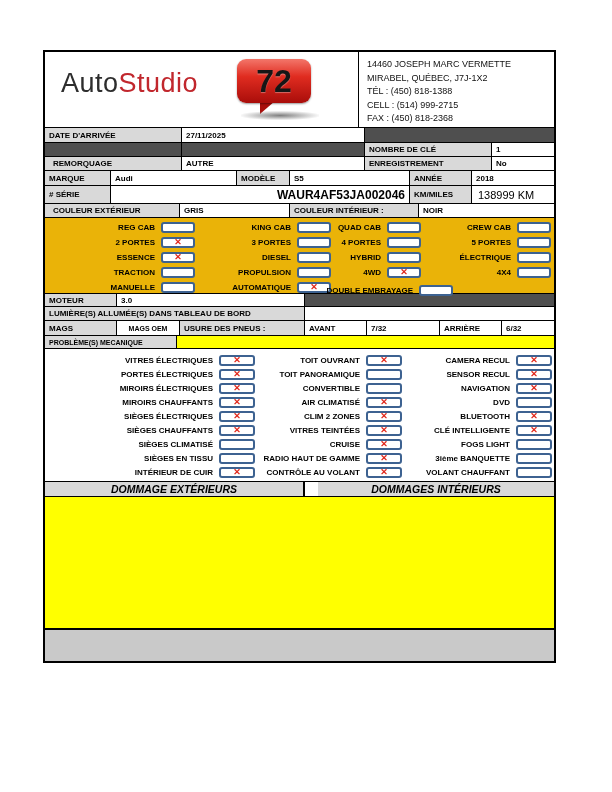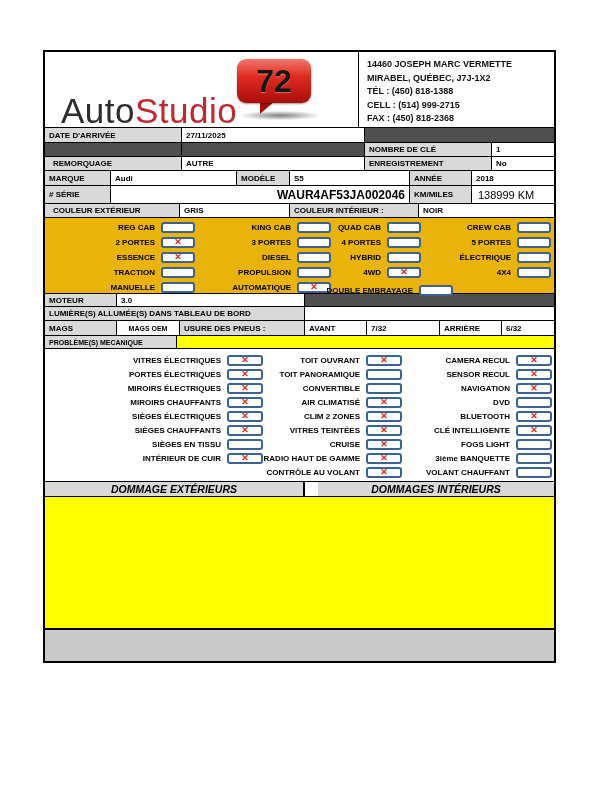--- a/index.html
+++ b/index.html
@@ -13,22 +13,22 @@
   .cell:last-child { border-right:none; }
   .lbl { background:#d9d9d9; font-weight:bold; font-size:8px; color:#000; }
   .val { background:#fff; font-weight:bold; font-size:8px; color:#000; }
   .dark { background:#4f4f4f; }
   .yellow { background:#ffff00; }
 
   
   .r-header { height:76px; }
   .logo-cell { flex:1; position:relative; background:#fff; border-right:1.5px solid #000; }
   .addr-cell { width:195px; background:#fff; padding:6px 0 0 8px; }
-  .addr-line { font-size:9px; line-height:13.6px; color:#111; font-weight:700; white-space:nowrap; }
-  .logo-text { position:absolute; left:16px; top:16px; font-size:35px; color:#2d2d2d; letter-spacing:0.5px;margin-top:23px; }
+  .addr-line { font-size:9px; line-height:13.6px; color:#111; font-weight:400; white-space:nowrap; }
+  .logo-text { position:absolute; left:16px; top:16px; font-size:27px; color:#2d2d2d; letter-spacing:0.5px; }
   .logo-text .red { color:#c1272d; }
   .badge { position:absolute; left:192px; top:7px; width:74px; height:44px; border-radius:9px;
            background:linear-gradient(180deg,#f3766a 0%, #e02c20 40%, #a90d0a 100%);
            display:flex; align-items:center; justify-content:center;
            box-shadow:0 1px 2px rgba(0,0,0,0.4); }
   .badge-num { font-size:32px; font-weight:bold; color:#161616; text-shadow:0 1px 1px rgba(255,255,255,0.35); }
   .badge-tail { position:absolute; left:215px; top:49px; width:0; height:0;
                 border-top:13px solid #a90d0a; border-right:15px solid transparent; }
   .badge-shadow { position:absolute; left:196px; top:59px; width:78px; height:9px;
                   background:radial-gradient(ellipse at center, rgba(60,60,60,0.65) 0%, rgba(120,120,120,0.25) 55%, transparent 75%); }
@@ -50,21 +50,21 @@
   .cblabel { font-size:8px; font-weight:bold; margin-right:6px; white-space:nowrap; }
   .cbox { width:34px; height:11px; border:2px solid #3d6291; border-radius:3px; background:#fff;
           flex:0 0 auto; display:flex; align-items:center; justify-content:center; }
   .xmark { color:#e0281c; font-size:9px; font-weight:bold; line-height:1; }
   .cfg-col3 .wide-row { position:absolute; top:63px; left:-46px; width:200px; }
 
   .eq-band { height:17px; background:#d9d9d9; border-bottom:1.5px solid #000; display:flex; align-items:center; justify-content:center; }
   .eq-title { font-size:13px; font-weight:bold; font-style:italic; letter-spacing:0.5px; }
   .eq-grid { position:relative; height:133px; border-bottom:1.5px solid #000; background:#fff; }
   .eq-col { position:absolute; top:5px; }
-  .eq-col1 { left:18px;   width:200px; }
+  .eq-col1 { left:10px;   width:200px; }
   .eq-col2 { left:202px; width:155px; }
   .eq-col3 { left:357px; width:150px; }
   .eq-grid .cbrow { height:12px; margin-bottom:2px; }
   .eq-grid .cbox { width:36px; }
 
   
   .dmg-hdr { height:15px;gap:13px; }
   .dmg-hcell { background:#d9d9d9; font-weight:bold; font-style:italic; font-size:10.5px;
                display:flex; align-items:center; justify-content:center; border-right:2px solid #000; }
   .dmg-hcell:last-child { border-right:none; }
@@ -298,20 +298,24 @@
               <span class="xmark">✕</span>
             </span>
           </div>
           <div class="cbrow">
             <span class="cblabel">SIÈGES CHAUFFANTS</span>
             <span class="cbox">
               <span class="xmark">✕</span>
             </span>
           </div>
           <div class="cbrow">
+            <span class="cblabel">SIÈGES CLIMATISÉ</span>
+            <span class="cbox"></span>
+          </div>
+          <div class="cbrow">
             <span class="cblabel">SIÈGES EN TISSU</span>
             <span class="cbox"></span>
           </div>
           <div class="cbrow">
             <span class="cblabel">INTÉRIEUR DE CUIR</span>
             <span class="cbox">
               <span class="xmark">✕</span>
             </span>
           </div>
         </div>

